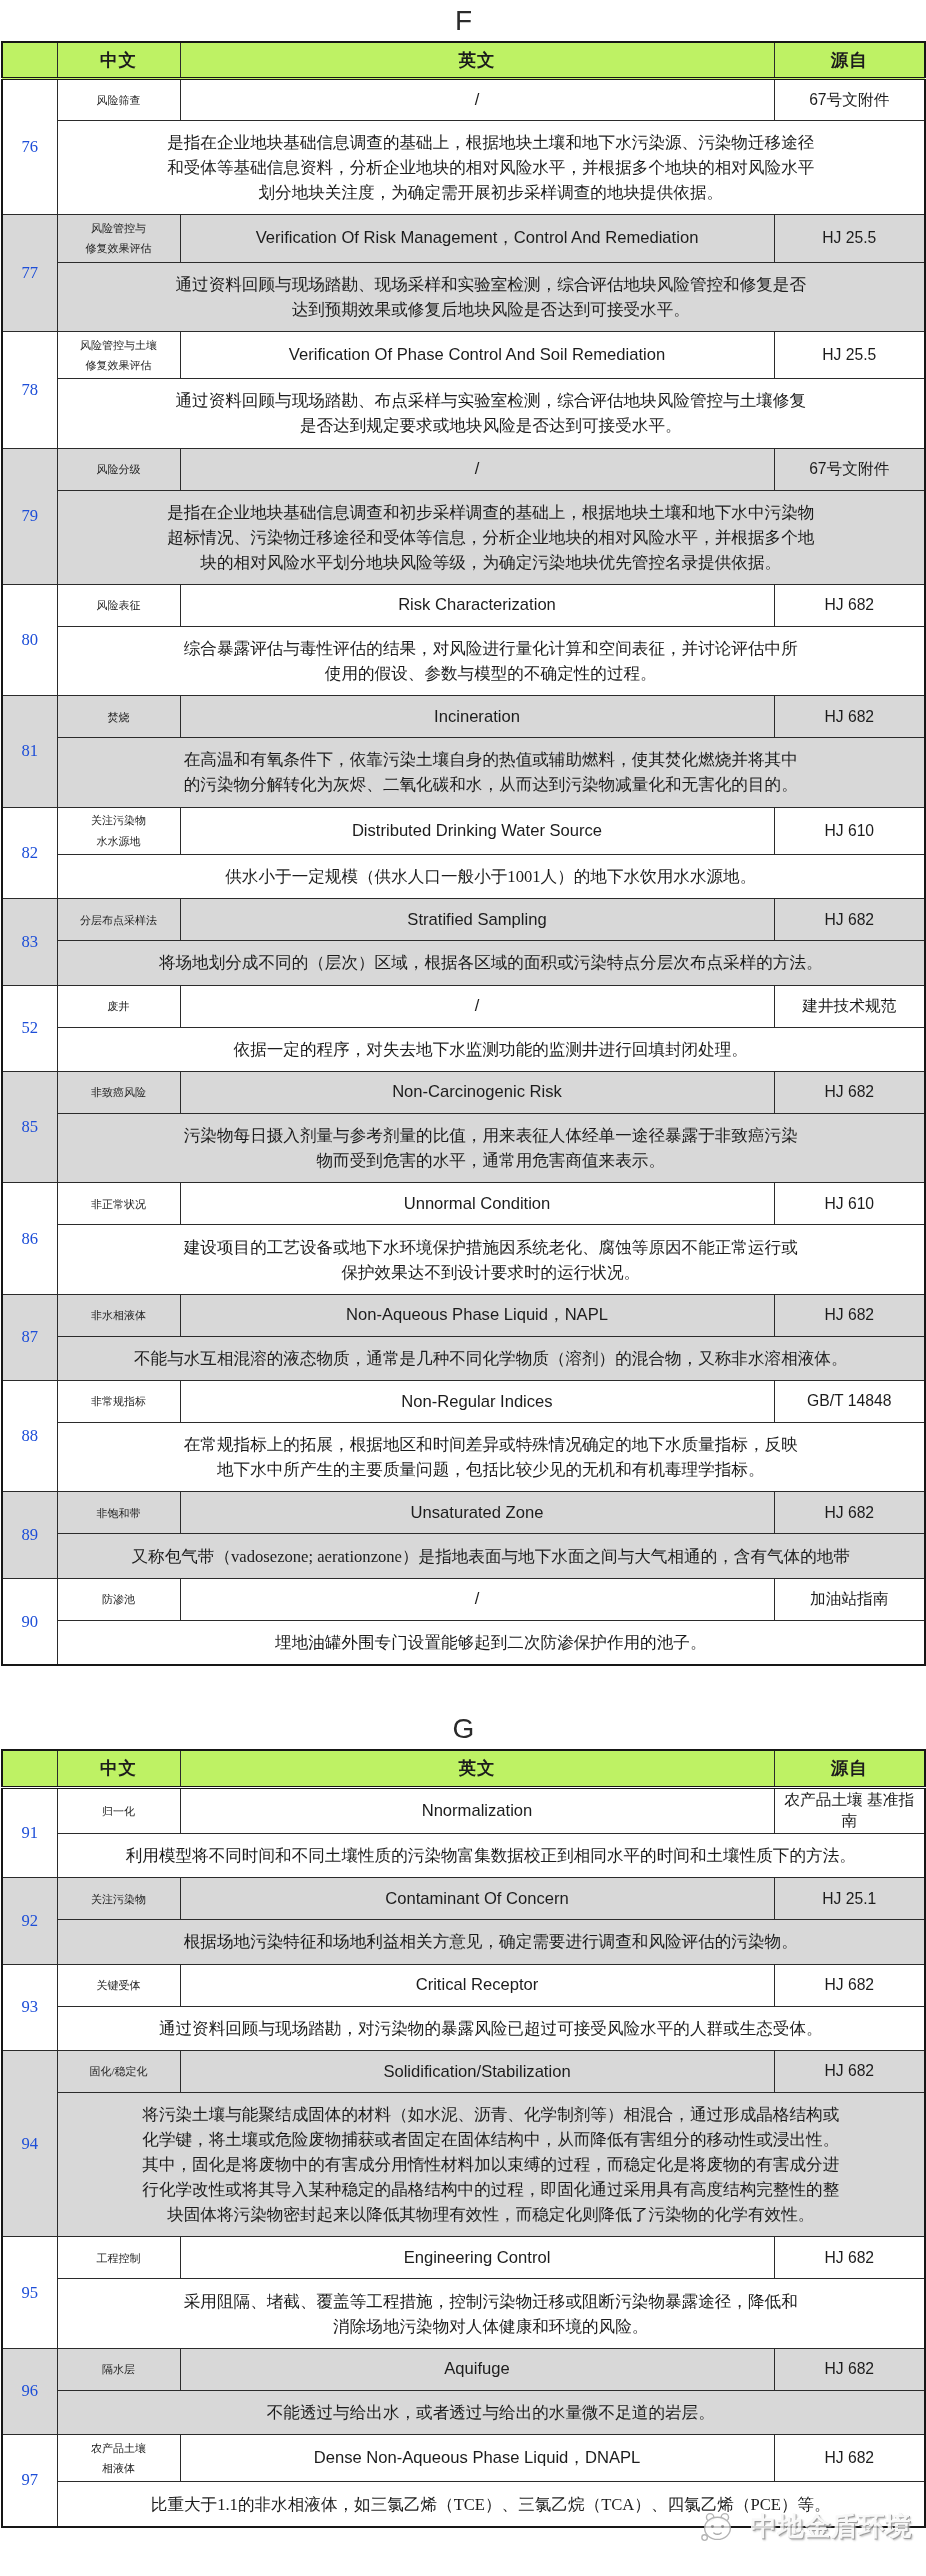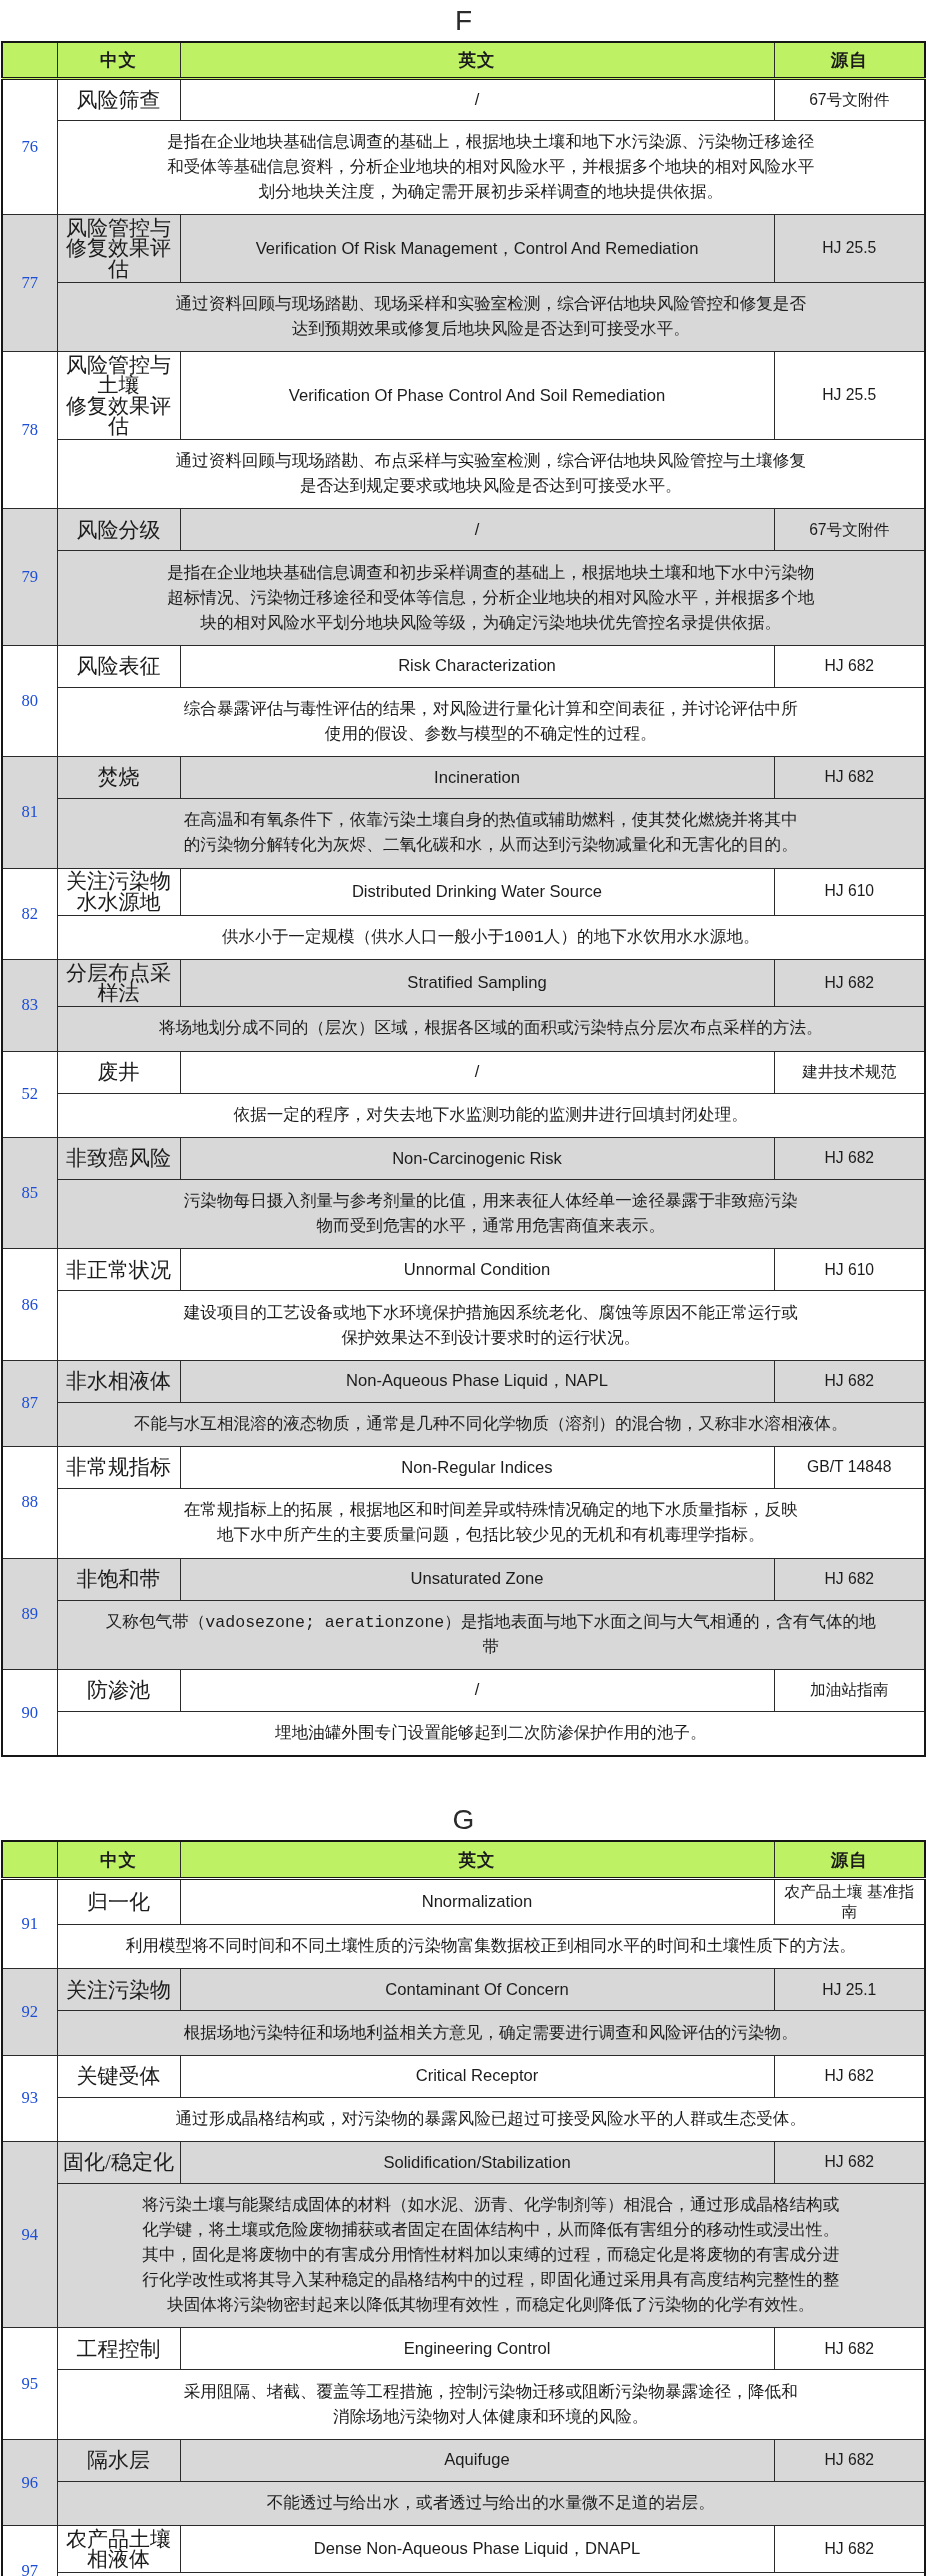--- a/index.html
+++ b/index.html
@@ -57,32 +57,31 @@
 
   tr.term-row { height: 42px; }
   tr.term-row td {
     vertical-align: middle;
     text-align: center;
     background: #ffffff;
   }
   tr.def-row td {
     border-top: 0.9px solid #3a3a3a;
     background: #ffffff;
-    font-family: Liberation Mono, monospace;
   }
   tr.shaded td { background: #d8d8d8; }
 
   td.num-cell {
     font-size: 16.6px;
     color: #1d4ed8;
     text-align: center;
     vertical-align: middle;
   }
   td.cn-cell {
-    font-size: 21px;
+    font-size: 11px;
     line-height: 20.3px;
     padding: 2.8px 2.8px;
     white-space: pre-line;
   }
   td.en-cell {
     font-family: "Liberation Sans", sans-serif;
     font-size: 16.6px;
     padding: 1.8px 5.5px;
   }
   td.src-cell {
@@ -335,21 +334,21 @@
           <tr class="def-row shaded">
             <td class="def-cell" colspan="3">根据场地污染特征和场地利益相关方意见，确定需要进行调查和风险评估的污染物。</td>
           </tr>
           <tr class="term-row">
             <td class="num-cell" rowspan="2">93</td>
             <td class="cn-cell">关键受体</td>
             <td class="en-cell">Critical Receptor</td>
             <td class="src-cell">HJ 682</td>
           </tr>
           <tr class="def-row">
-            <td class="def-cell" colspan="3">通过形成晶格结构或，对污染物的暴露风险已超过可接受风险水平的人群或生态受体。</td>
+            <td class="def-cell" colspan="3">通过资料回顾与现场踏勘，对污染物的暴露风险已超过可接受风险水平的人群或生态受体。</td>
           </tr>
           <tr class="term-row shaded">
             <td class="num-cell" rowspan="2">94</td>
             <td class="cn-cell">固化/稳定化</td>
             <td class="en-cell">Solidification/Stabilization</td>
             <td class="src-cell">HJ 682</td>
           </tr>
           <tr class="def-row shaded">
             <td class="def-cell" colspan="3">将污染土壤与能聚结成固体的材料（如水泥、沥青、化学制剂等）相混合，通过形成晶格结构或
 化学键，将土壤或危险废物捕获或者固定在固体结构中，从而降低有害组分的移动性或浸出性。

